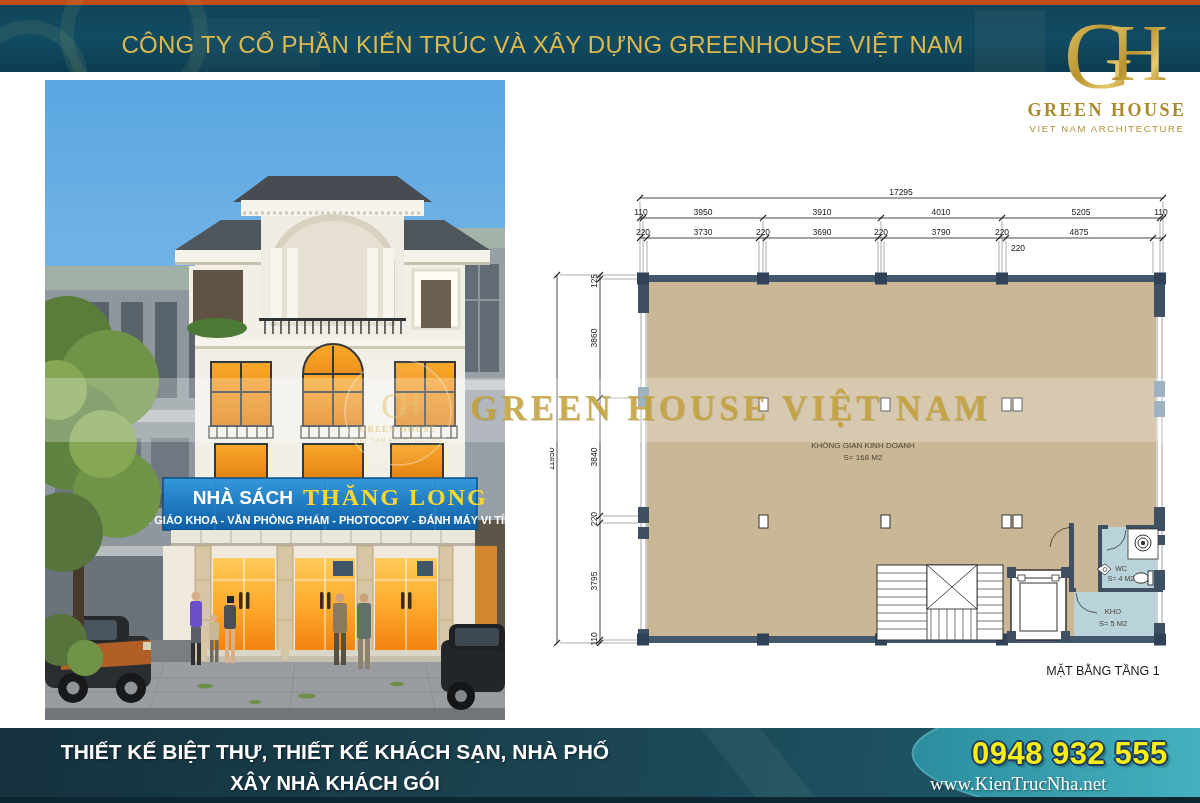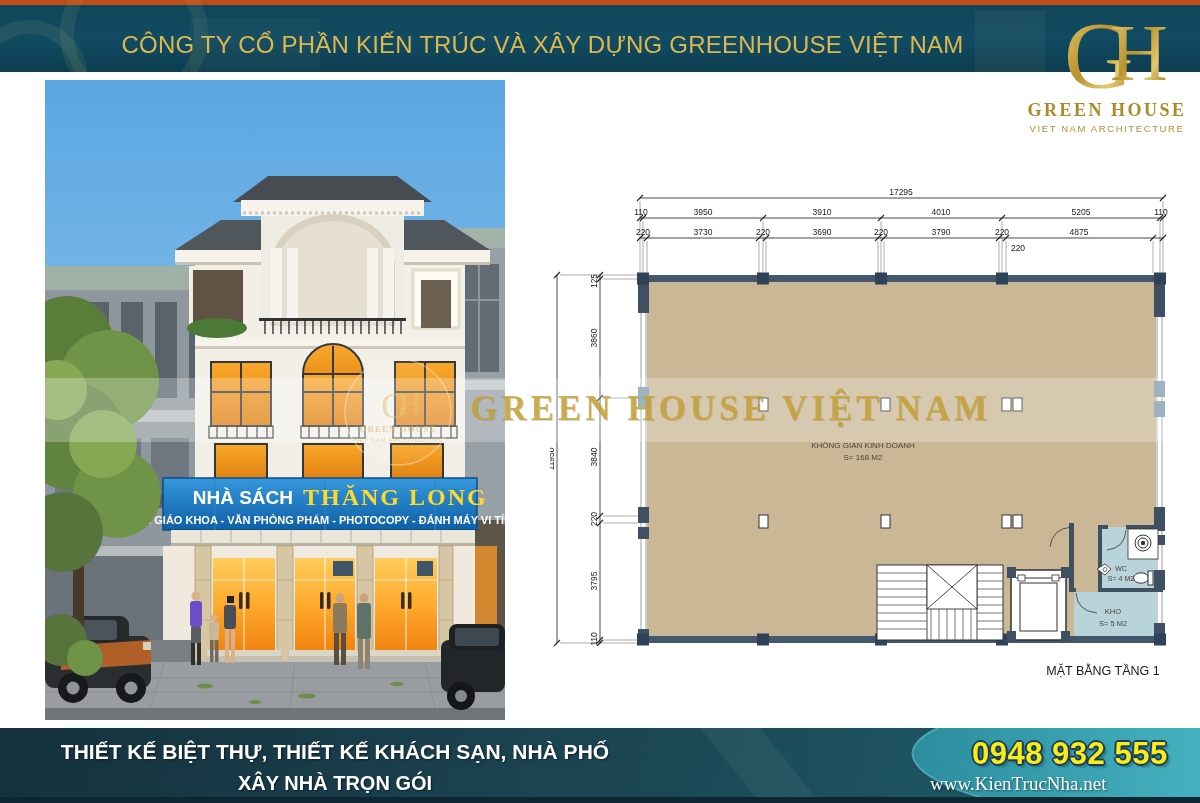--- a/index.html
+++ b/index.html
@@ -621,19 +621,19 @@
         <linearGradient id="ftl" x1="0" y1="0" x2="1" y2="0">
           <stop offset="0" stop-color="#2b8d9e"></stop>
             <stop offset="1" stop-color="#45b1be"></stop>
         </linearGradient>
       </defs>
       <path d="M938,0 C898,18 896,48 1000,75 L1200,75 L1200,0 Z" fill="url(#ftl)"></path>
       <path d="M938,0 C898,18 896,48 1000,75" fill="none" stroke="#68c4cf" stroke-width="2" opacity=".6"></path>
       <polygon points="700,0 760,0 820,75 760,75" fill="rgba(255,255,255,.05)"></polygon>
     </svg>
     <div id="footer-line1">THIẾT KẾ BIỆT THỰ, THIẾT KẾ KHÁCH SẠN, NHÀ PHỐ</div>
-    <div id="footer-line2">XÂY NHÀ TRỌN GÓI</div>
+    <div id="footer-line2">XÂY NHÀ KHÁCH GÓI</div>
     <div id="footer-phone">0948 932 555</div>
     <div id="footer-site">www.KienTrucNha.net</div>
     <div id="footer-bottomline"></div>
   </div>
 
 </div>
 
 </body></html>

